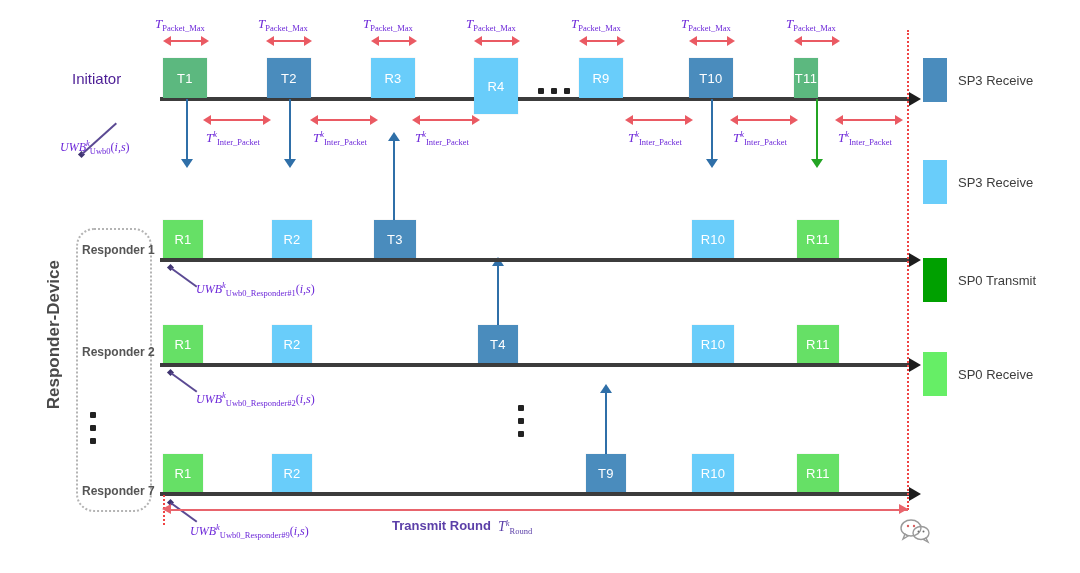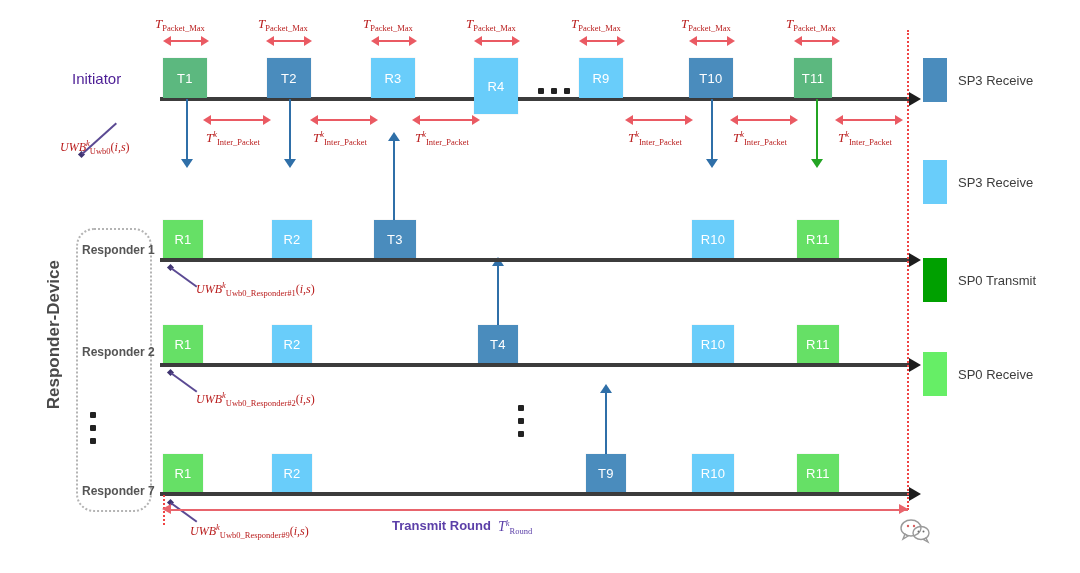--- a/index.html
+++ b/index.html
@@ -25,21 +25,21 @@
   
   .dbl{position:absolute;height:10px;}
   .dbl .bar{position:absolute;left:6px;right:6px;top:4px;height:2.4px;background:#ea5a63;}
   .dbl .lh,.dbl .rh{position:absolute;top:0;width:0;height:0;
       border-top:5px solid transparent;border-bottom:5px solid transparent;}
   .dbl .lh{left:0;border-right:8px solid #ea5a63;}
   .dbl .rh{right:0;border-left:8px solid #ea5a63;}
 
   
   .mlab{position:absolute;white-space:nowrap;font-family:"Liberation Serif",serif;
-        font-style:italic;font-size:13px;color:#b91c1c;}
+        font-style:italic;font-size:13px;color:#6d28d9;}
   .mlab .sub{font-style:normal;font-size:8.5px;vertical-align:-3px;letter-spacing:0;}
   .mlab .sup{font-style:italic;font-size:8.5px;vertical-align:5px;}
   .mlab .nrm{font-style:normal;}
 
   
   .vline{position:absolute;width:2.4px;}
   .vhead{position:absolute;width:0;height:0;
         border-left:6px solid transparent;border-right:6px solid transparent;}
   .vline.blue{background:#2f6fa8;}
   .vhead.blue.down{border-top:9px solid #2f6fa8;}
@@ -158,21 +158,21 @@
     </div>
   <div class="pkt sp3rx" style="left:474px;top:58px;width:44px;height:56px;">
       <span>R4</span>
     </div>
   <div class="pkt sp3rx" style="left:579px;top:58px;width:44px;height:40px;">
       <span>R9</span>
     </div>
   <div class="pkt sp3tx" style="left:689px;top:58px;width:44px;height:40px;">
       <span>T10</span>
     </div>
-  <div class="pkt sp0mid" style="left:794px;top:58px;width:38px;height:40px;">
+  <div class="pkt sp0mid" style="left:794px;top:58px;width:24px;height:40px;">
       <span>T11</span>
     </div>
 
   <div class="hdots" style="left:538px;top:88px;">
       <i></i>
       <i></i>
       <i></i>
     </div>
 
   <div class="dbl" style="left:203px;top:115px;width:68px;">

